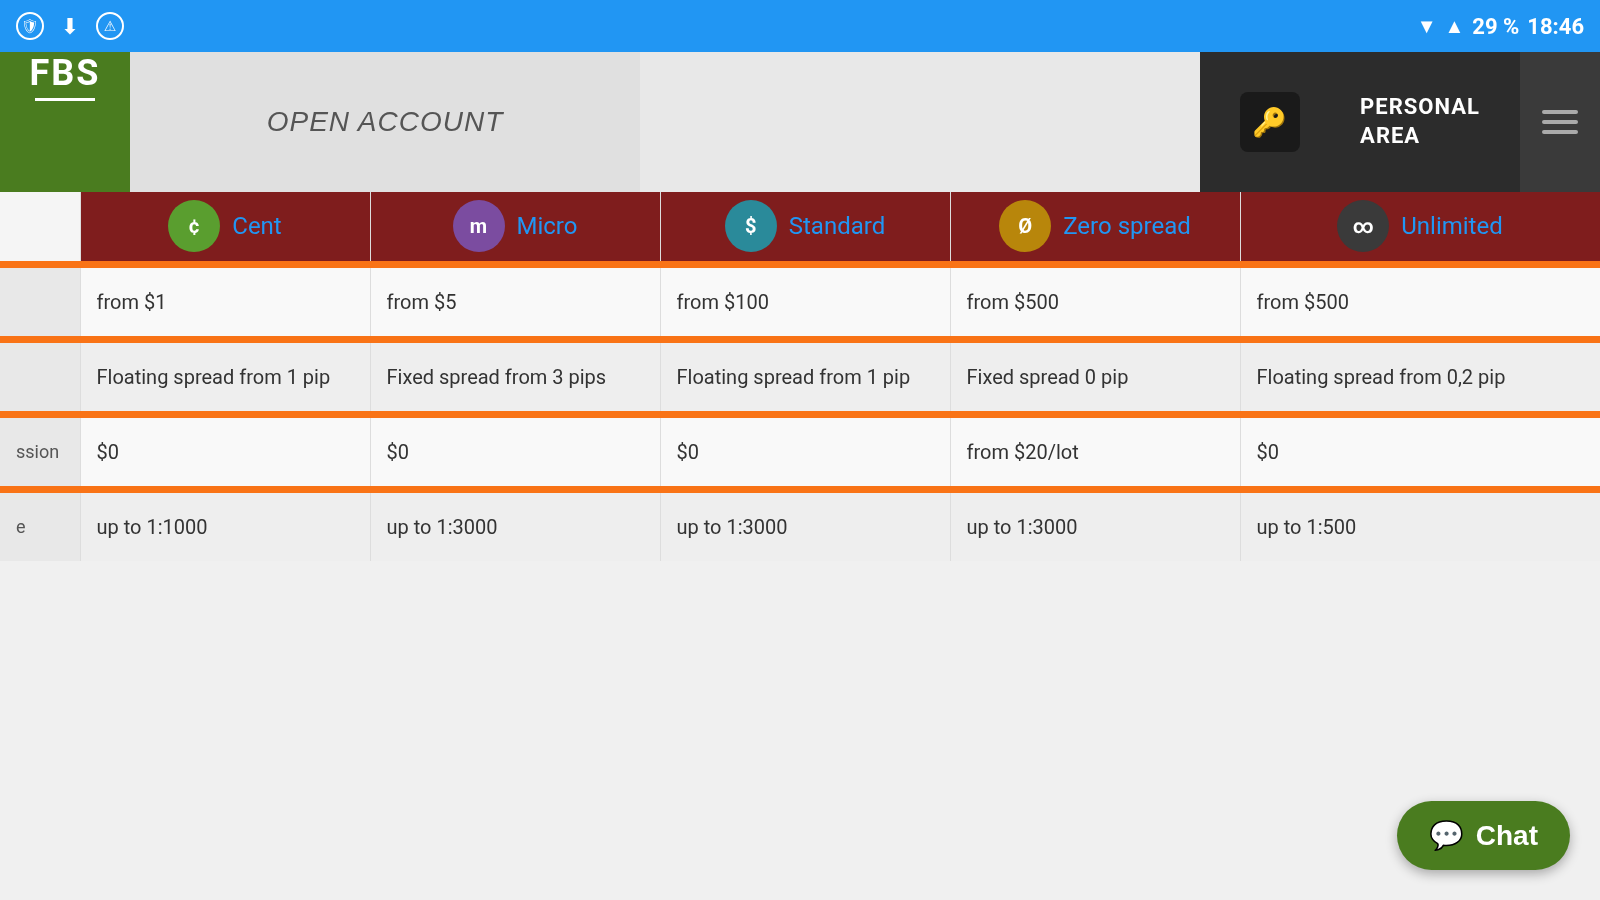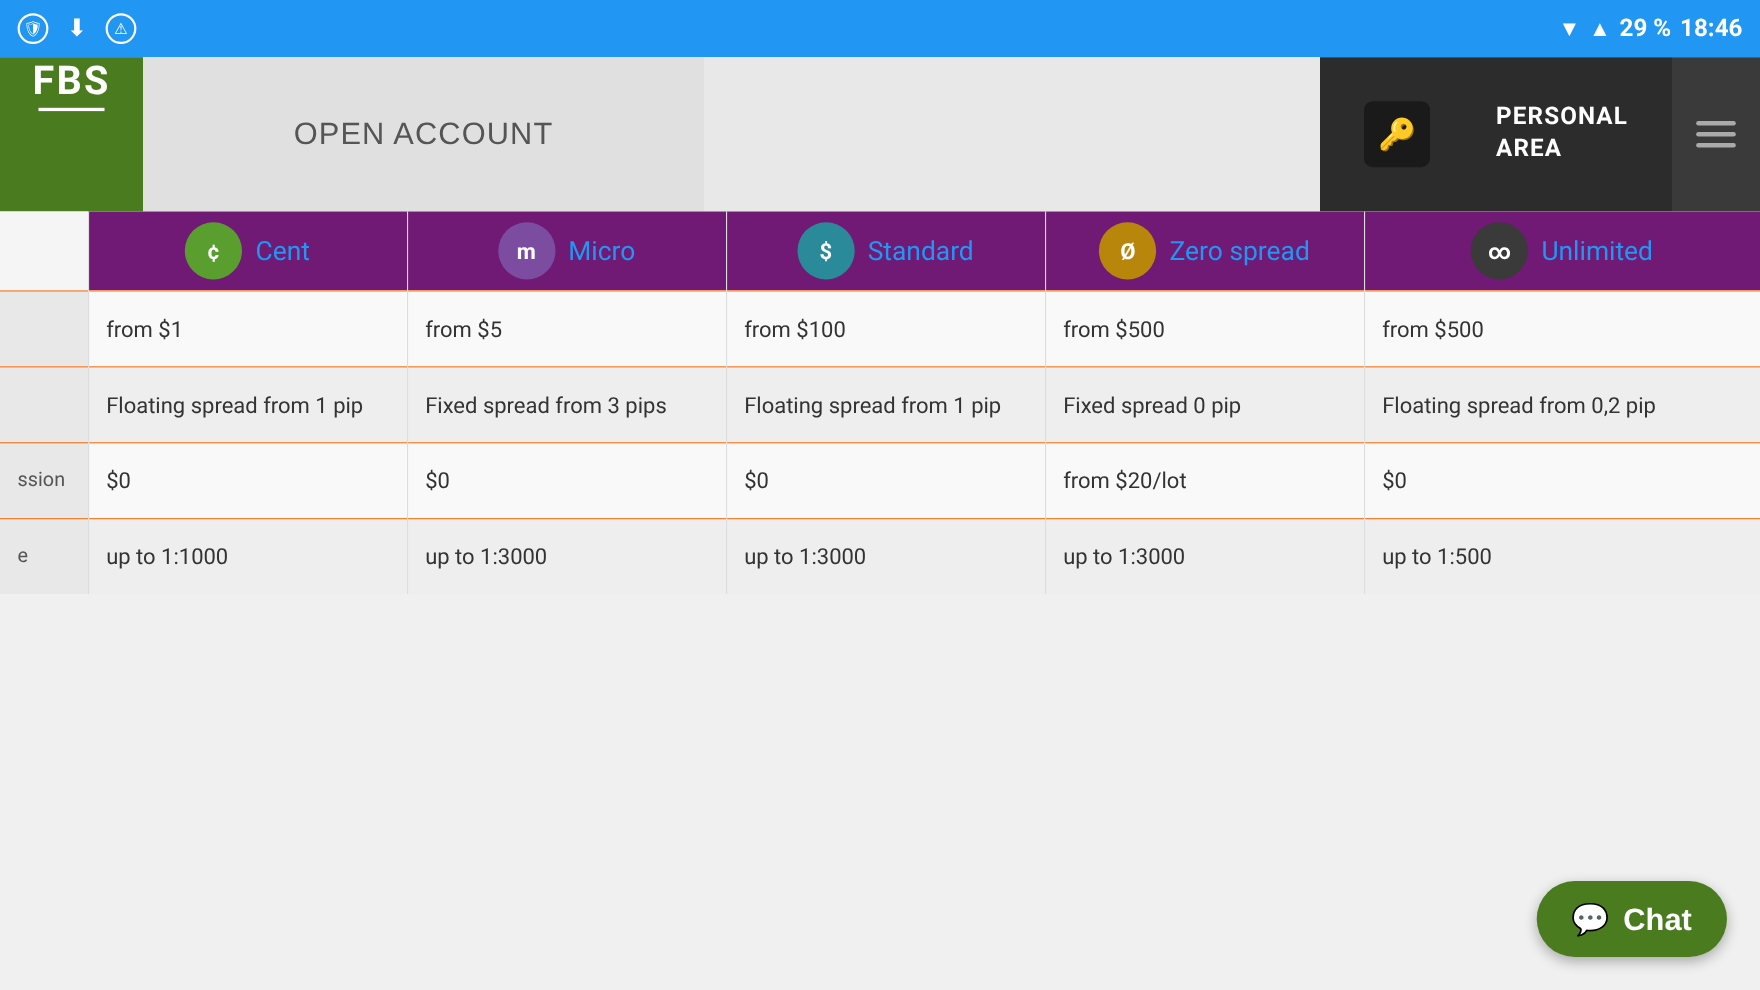--- a/index.html
+++ b/index.html
@@ -49,20 +49,21 @@
       background: #e0e0e0;
       display: flex;
       align-items: center;
       justify-content: center;
       font-size: 28px;
       color: #555;
       letter-spacing: 1px;
       cursor: pointer;
       border: none;
       max-width: 510px;
+      font-style: italic;
     }
     .header-spacer { flex: 1; background: #e8e8e8; }
     .personal-area {
       width: 320px;
       background: #2c2c2c;
       display: flex;
       align-items: center;
       justify-content: center;
       gap: 16px;
       cursor: pointer;
@@ -123,21 +124,21 @@
     col.col-micro { width: 290px; }
     col.col-standard { width: 290px; }
     col.col-zero { width: 290px; }
     col.col-unlimited { width: 360px; }
 
     
     thead tr {
       height: 72px;
     }
     .account-type-header {
-      background: #701a75;
+      background: #7f1d1d;
       text-align: center;
       vertical-align: middle;
       padding: 8px 12px;
       border-right: 1px solid #ddd;
     }
     .account-type-header:first-child { background: #f5f5f5; }
 
     .account-icon {
       display: inline-flex;
       align-items: center;
@@ -159,21 +160,21 @@
 
     .account-name {
       font-size: 24px;
       color: #2196F3;
       vertical-align: middle;
       font-weight: 400;
     }
 
     
     tbody tr {
-      border-top: 1px solid #f97316;
+      border-top: 7px solid #f97316;
     }
     tbody tr:nth-child(odd) { background: #f9f9f9; }
     tbody tr:nth-child(even) { background: #eeeeee; }
 
     td {
       padding: 20px 16px;
       font-size: 20px;
       color: #333;
       vertical-align: middle;
       border-right: 1px solid #ddd;

